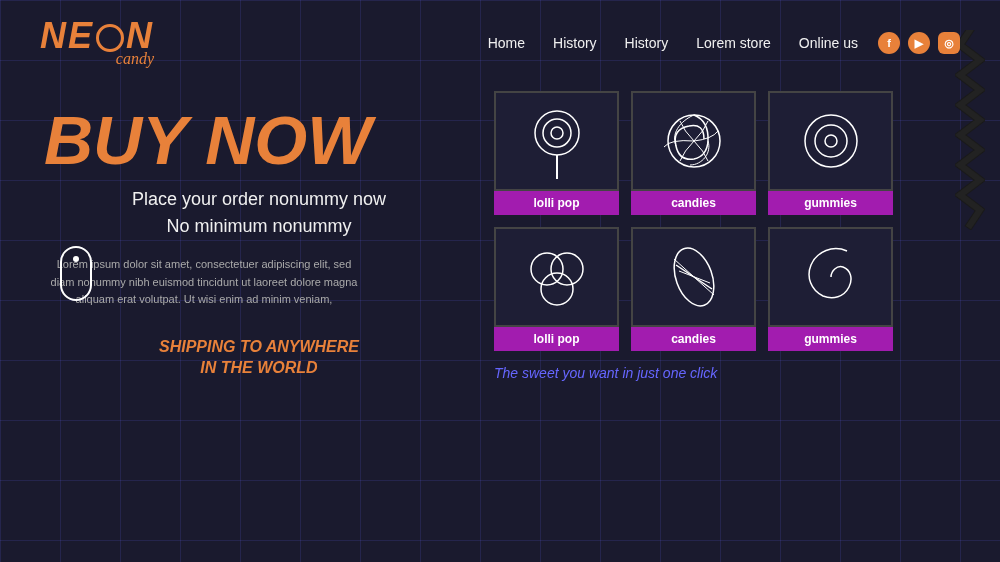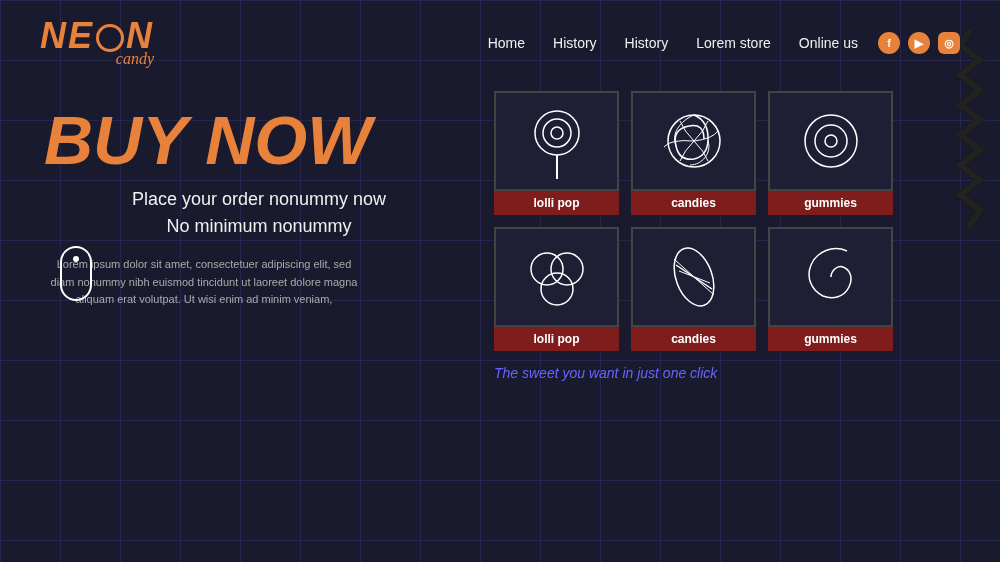--- a/index.html
+++ b/index.html
@@ -191,21 +191,21 @@
       width: 125px;
       height: 100px;
       border: 2px solid #444;
       background: #1e1e35;
       display: flex;
       align-items: center;
       justify-content: center;
     }
 
     .product-label {
-      background: #7f1d1d;
+      background: #a21caf;
       color: #fff;
       text-align: center;
       font-size: 12px;
       padding: 5px 0;
       font-weight: bold;
       cursor: pointer;
     }
 
     .sweet-text {
       color: #6666ff;
@@ -269,20 +269,23 @@
   <div class="left-section">
     <div class="buy-now">BUY NOW</div>
     <div class="subtitle">
       <span>Place your order nonummy now</span><br>
       <span>No minimum nonummy</span>
     </div>
     <div class="lorem-text">Lorem ipsum dolor sit amet, consectetuer adipiscing elit, sed diam nonummy nibh euismod tincidunt ut laoreet dolore magna aliquam erat volutpat. Ut wisi enim ad minim veniam,</div>
 
     <div class="scroll-indicator"></div>
 
+    <div class="shipping">
+      SHIPPING TO ANYWHERE<br>IN THE WORLD
+    </div>
   </div>
 
   <div class="right-section">
     <div class="product-grid">
 
       <div class="product-card">
         <div class="product-image">
           <svg class="candy-svg" viewBox="0 0 80 80" fill="none">
             <circle cx="40" cy="32" r="22" stroke="white" stroke-width="1.5"></circle>
             <circle cx="40" cy="32" r="14" stroke="white" stroke-width="1.5"></circle>

